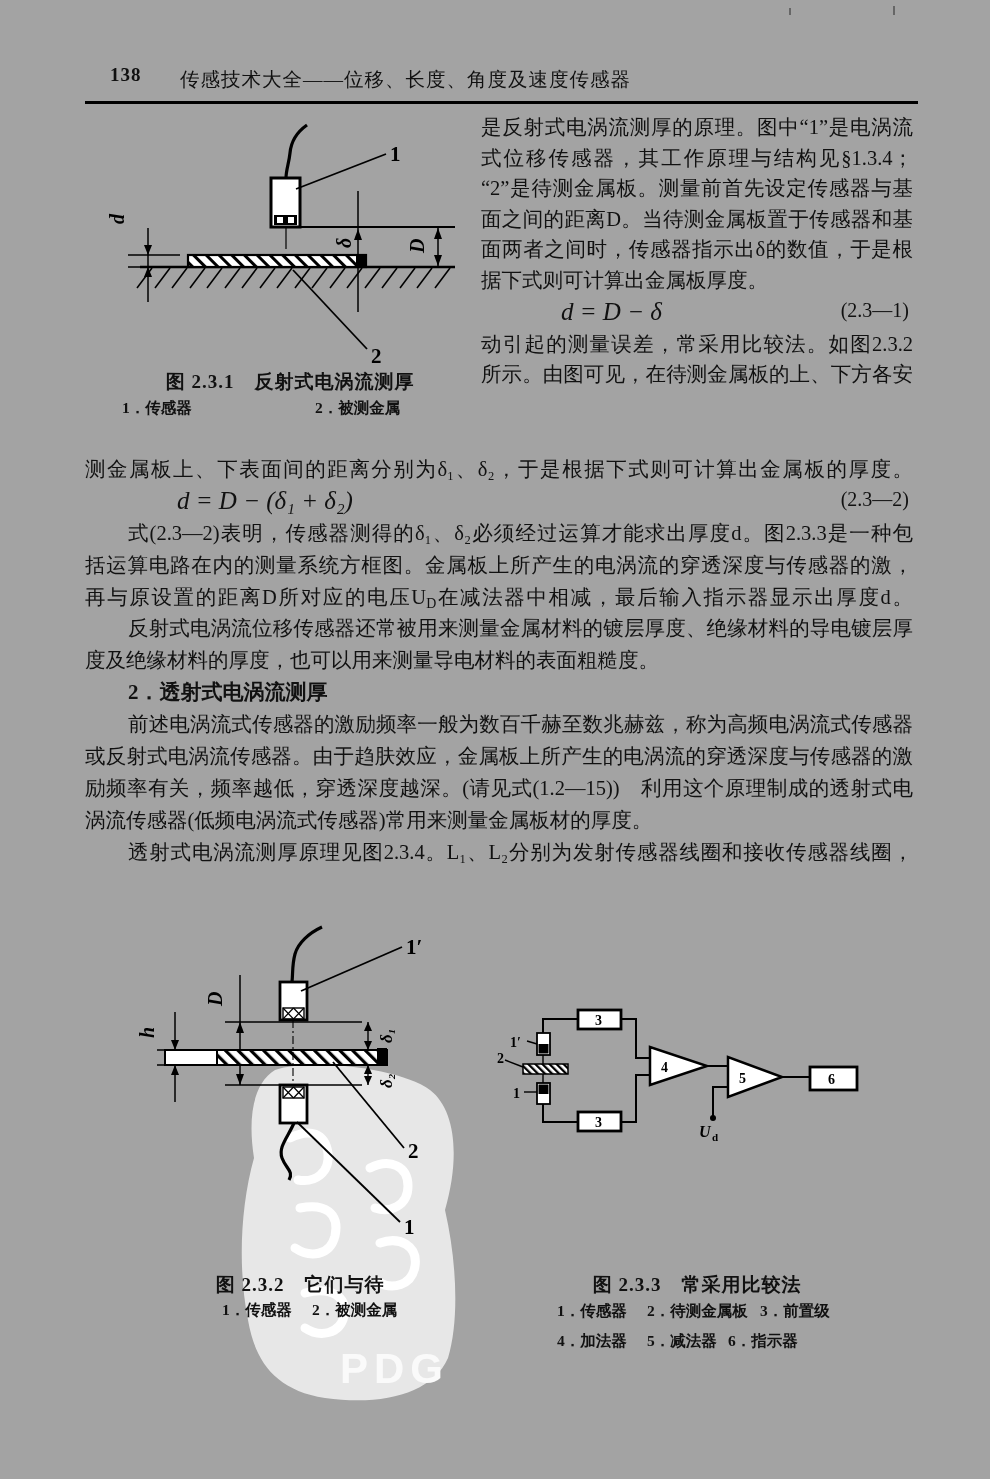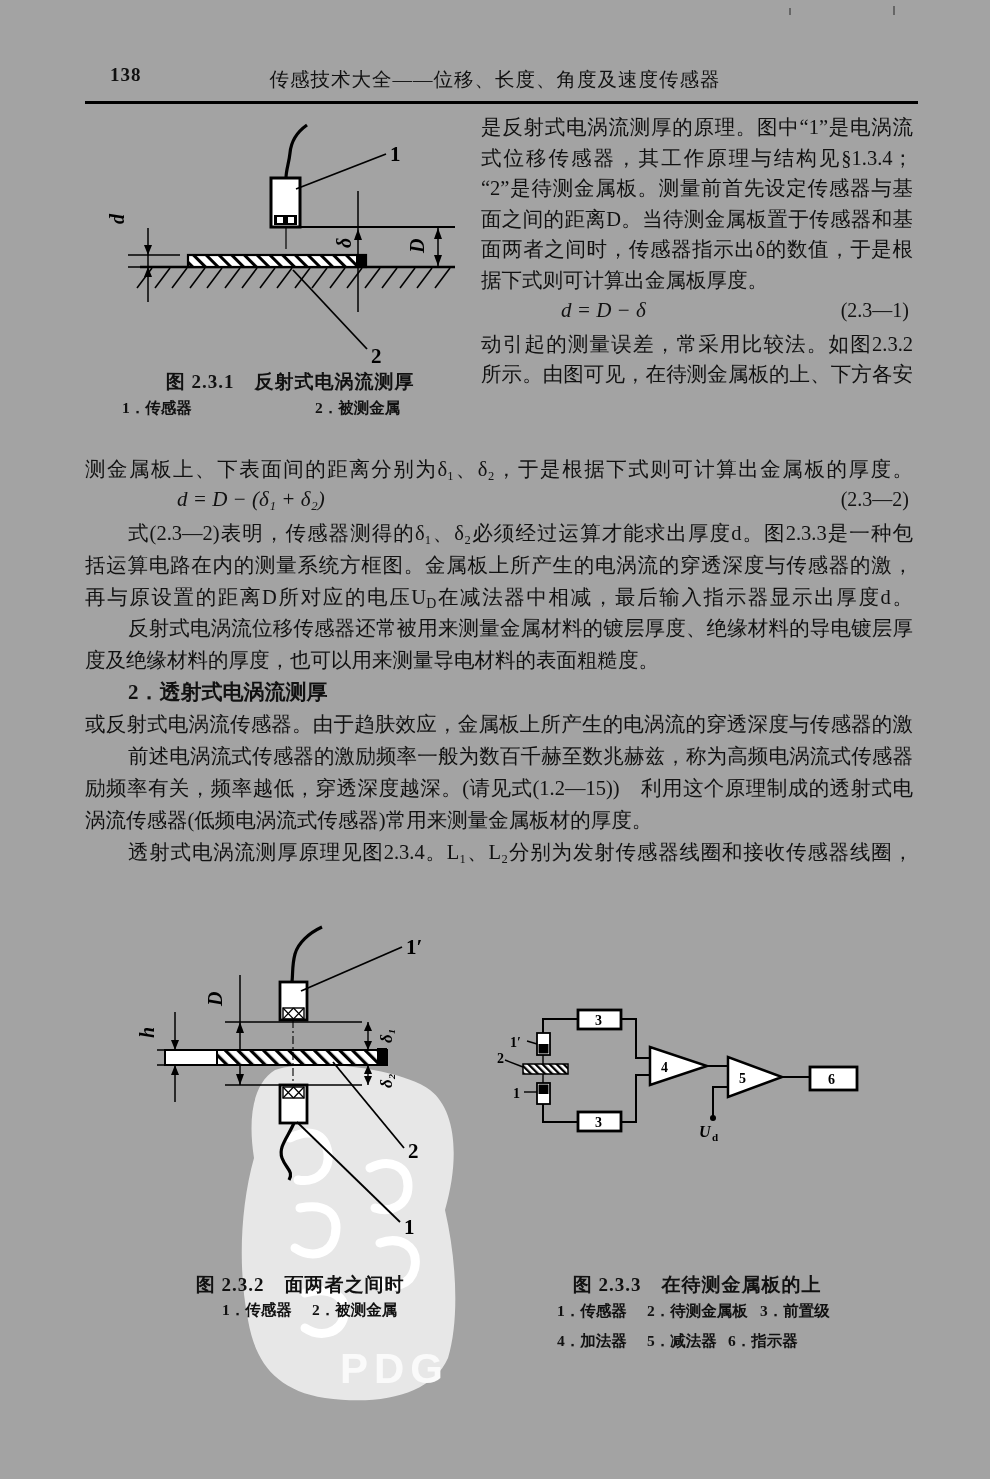--- a/index.html
+++ b/index.html
@@ -1,33 +1,33 @@
 <!DOCTYPE html>
 <html><head>
 <meta charset="utf-8">
 <style>
   html,body{margin:0;padding:0;background:#888;}
   .page{position:relative;width:990px;height:1479px;background:#a3a3a3;overflow:hidden;
         font-family:"Liberation Serif","DejaVu Serif",serif;color:#111;}
   .abs{position:absolute;}
   
   .pagenum{left:110px;top:64px;font-size:19px;font-weight:bold;letter-spacing:1px;}
-  .htitle{left:180px;top:66px;width:630px;text-align:center;font-size:19.5px;letter-spacing:1px;}
+  .htitle{left:180px;top:66px;width:630px;text-align:left;font-size:19.5px;letter-spacing:1px;}
   .hrule{left:85px;top:101px;width:833px;height:3px;background:#000;}
   .artifact{background:#666;}
   
   .rcol{left:481px;top:112px;width:432px;font-size:20.5px;}
   .rcol .ln{line-height:30.6px;height:30.6px;white-space:nowrap;}
   .fw{left:85px;top:454px;width:828px;font-size:20.5px;}
   .fw .ln{line-height:31.9px;height:31.9px;white-space:nowrap;}
   .just{white-space:normal !important;text-align:justify;text-align-last:justify;}
   .ind{text-indent:43px;}
   .eqrow{position:relative;height:33px;}
   .fw .eqrow{height:31.9px;}
-  .eqf{position:absolute;font-style:italic;font-size:21px;}
+  .eqf{position:absolute;font-style:italic;font-size:25px;}
   .eqn{position:absolute;right:4px;font-size:20px;}
   .h2line{font-weight:bold;font-size:21px;}
   sub.uv{font-size:0.68em;vertical-align:-4px;}
   
   .figcap{font-weight:bold;font-size:19px;text-align:center;letter-spacing:1px;}
   .figleg{font-weight:bold;font-size:15.5px;white-space:nowrap;}
   svg{position:absolute;overflow:visible;}
   svg text{font-family:"Liberation Serif","DejaVu Serif",serif;}
   .numlbl{font-size:21px;font-weight:bold;}
   .numsm{font-size:14px;font-weight:bold;}
@@ -138,22 +138,22 @@
     <div class="eqrow">
       <span class="eqf" style="left:92px;top:1px;text-align:right;">d = D − (δ₁ + δ₂)</span>
       <span class="eqn" style="top:2px;">(2.3—2)</span>
     </div>
     <div class="ln just ind">式(2.3—2)表明，传感器测得的δ₁、δ₂必须经过运算才能求出厚度d。图2.3.3是一种包</div>
     <div class="ln just">括运算电路在内的测量系统方框图。金属板上所产生的电涡流的穿透深度与传感器的激，</div>
     <div class="ln just"><span>再与原设置的距离D所对应的电压U</span><sub class="uv">D</sub><span>在减法器中相减，最后输入指示器显示出厚度d。</span></div>
     <div class="ln just ind">反射式电涡流位移传感器还常被用来测量金属材料的镀层厚度、绝缘材料的导电镀层厚</div>
     <div class="ln">度及绝缘材料的厚度，也可以用来测量导电材料的表面粗糙度。</div>
     <div class="ln h2line ind">2．透射式电涡流测厚</div>
+    <div class="ln just ind">前述电涡流式传感器的激励频率一般为数百千赫至数兆赫兹，称为高频电涡流式传感器</div>
     <div class="ln just">或反射式电涡流传感器。由于趋肤效应，金属板上所产生的电涡流的穿透深度与传感器的激</div>
-    <div class="ln just ind">前述电涡流式传感器的激励频率一般为数百千赫至数兆赫兹，称为高频电涡流式传感器</div>
     <div class="ln just">励频率有关，频率越低，穿透深度越深。(请见式(1.2—15))　利用这个原理制成的透射式电</div>
     <div class="ln">涡流传感器(低频电涡流式传感器)常用来测量金属板材的厚度。</div>
     <div class="ln just ind">透射式电涡流测厚原理见图2.3.4。L₁、L₂分别为发射传感器线圈和接收传感器线圈，</div>
   </div>
 
   <svg class="wmk" style="left:230px;top:1058px;" width="245" height="350" viewBox="0 0 245 350">
     <path d="M45 12 C22 26 18 62 24 100 C10 150 8 212 18 262 C25 303 45 332 95 340 C152 348 202 336 218 300 C230 260 226 200 215 152 C230 100 226 52 200 32 C170 10 82 0 45 12 Z" fill="#e7e7e7"></path>
     <g stroke="#ffffff" stroke-width="9" fill="none" stroke-linecap="round">
       <path d="M60 80 C80 70 95 75 98 95 C100 115 85 125 68 122"></path>
       <path d="M70 150 C95 145 110 155 105 178 C100 198 80 200 65 190"></path>
@@ -223,21 +223,21 @@
       <line x1="297" y1="1122" x2="400" y2="1222" stroke-width="1.8"></line>
     </g>
     <text class="numlbl" x="406" y="954">1′</text>
     <text class="numlbl" x="408" y="1158">2</text>
     <text class="numlbl" x="404" y="1234">1</text>
     <text class="varlbl" transform="rotate(-90 222 1006)" x="222" y="1006">D</text>
     <text class="varlbl" transform="rotate(-90 154 1038)" x="154" y="1038">h</text>
     <text class="varlbl" style="font-size:17px;" transform="rotate(-90 392 1043)" x="392" y="1043">δ₁</text>
     <text class="varlbl" style="font-size:17px;" transform="rotate(-90 392 1088)" x="392" y="1088">δ₂</text>
   </svg>
-  <div class="abs figcap" style="left:155px;top:1272px;width:290px;">图 2.3.2　面两者之间时</div>
+  <div class="abs figcap" style="left:155px;top:1272px;width:290px;">图 2.3.2　它们与待</div>
   <div class="abs figleg" style="left:222px;top:1300px;">1．传感器</div>
   <div class="abs figleg" style="left:312px;top:1300px;">2．被测金属</div>
 
   <svg class="abs" style="left:490px;top:1000px;" width="380" height="145" viewBox="490 1000 380 145">
     <defs>
       <pattern id="hC" width="5" height="5" patternUnits="userSpaceOnUse" patternTransform="rotate(-45)">
         <rect width="5" height="5" fill="#fff"></rect>
         <line x1="1" y1="0" x2="1" y2="5" stroke="#000" stroke-width="2.6"></line>
       </pattern>
     </defs>
@@ -274,21 +274,21 @@
     <text class="numsm" x="497" y="1063">2</text>
     <text class="numsm" x="513" y="1098">1</text>
     <text class="numsm" x="595" y="1025">3</text>
     <text class="numsm" x="595" y="1127">3</text>
     <text class="numsm" x="661" y="1072">4</text>
     <text class="numsm" x="739" y="1083">5</text>
     <text class="numsm" x="828" y="1084">6</text>
     <text style="font-size:16px;font-weight:bold;font-style:italic;" x="699" y="1137">U</text>
     <text style="font-size:11px;font-weight:bold;" x="712" y="1141">d</text>
   </svg>
-  <div class="abs figcap" style="left:547px;top:1272px;width:300px;">图 2.3.3　在待测金属板的上</div>
+  <div class="abs figcap" style="left:547px;top:1272px;width:300px;">图 2.3.3　常采用比较法</div>
   <div class="abs figleg" style="left:557px;top:1301px;">1．传感器</div>
   <div class="abs figleg" style="left:647px;top:1301px;">2．待测金属板</div>
   <div class="abs figleg" style="left:760px;top:1301px;">3．前置级</div>
   <div class="abs figleg" style="left:557px;top:1331px;">4．加法器</div>
   <div class="abs figleg" style="left:647px;top:1331px;">5．减法器</div>
   <div class="abs figleg" style="left:728px;top:1331px;">6．指示器</div>
 
 </div>
 
 </body></html>

